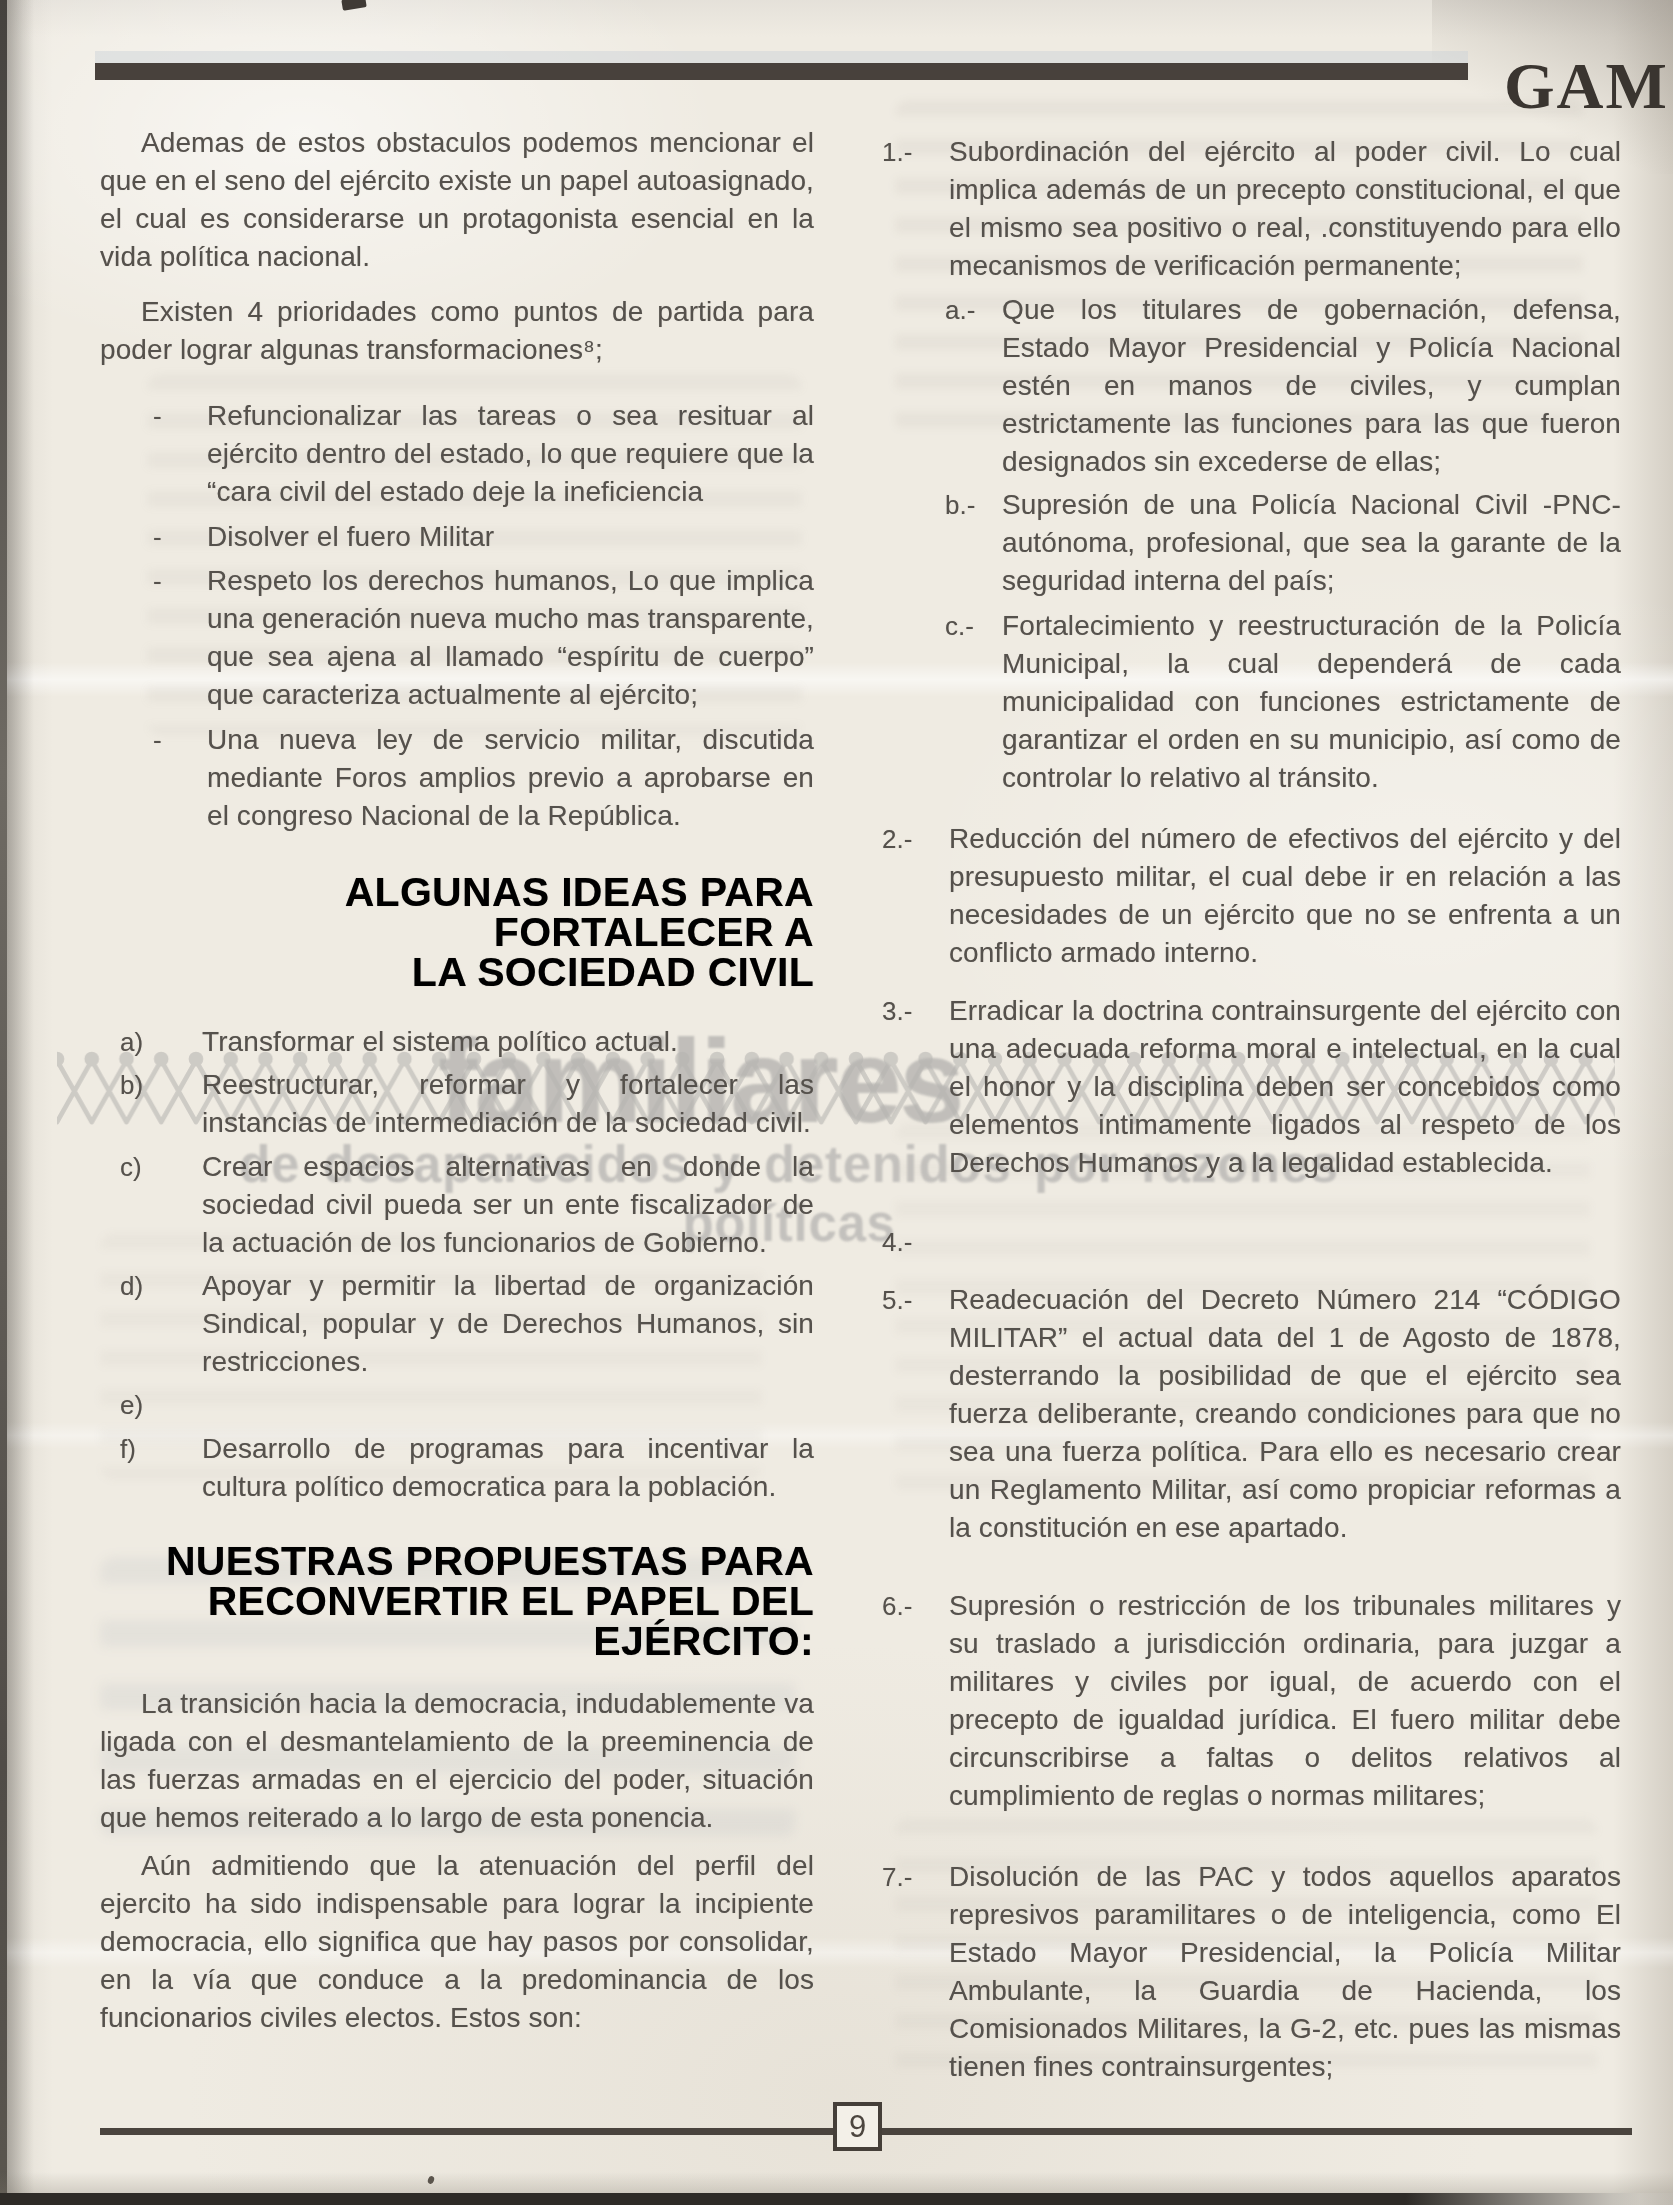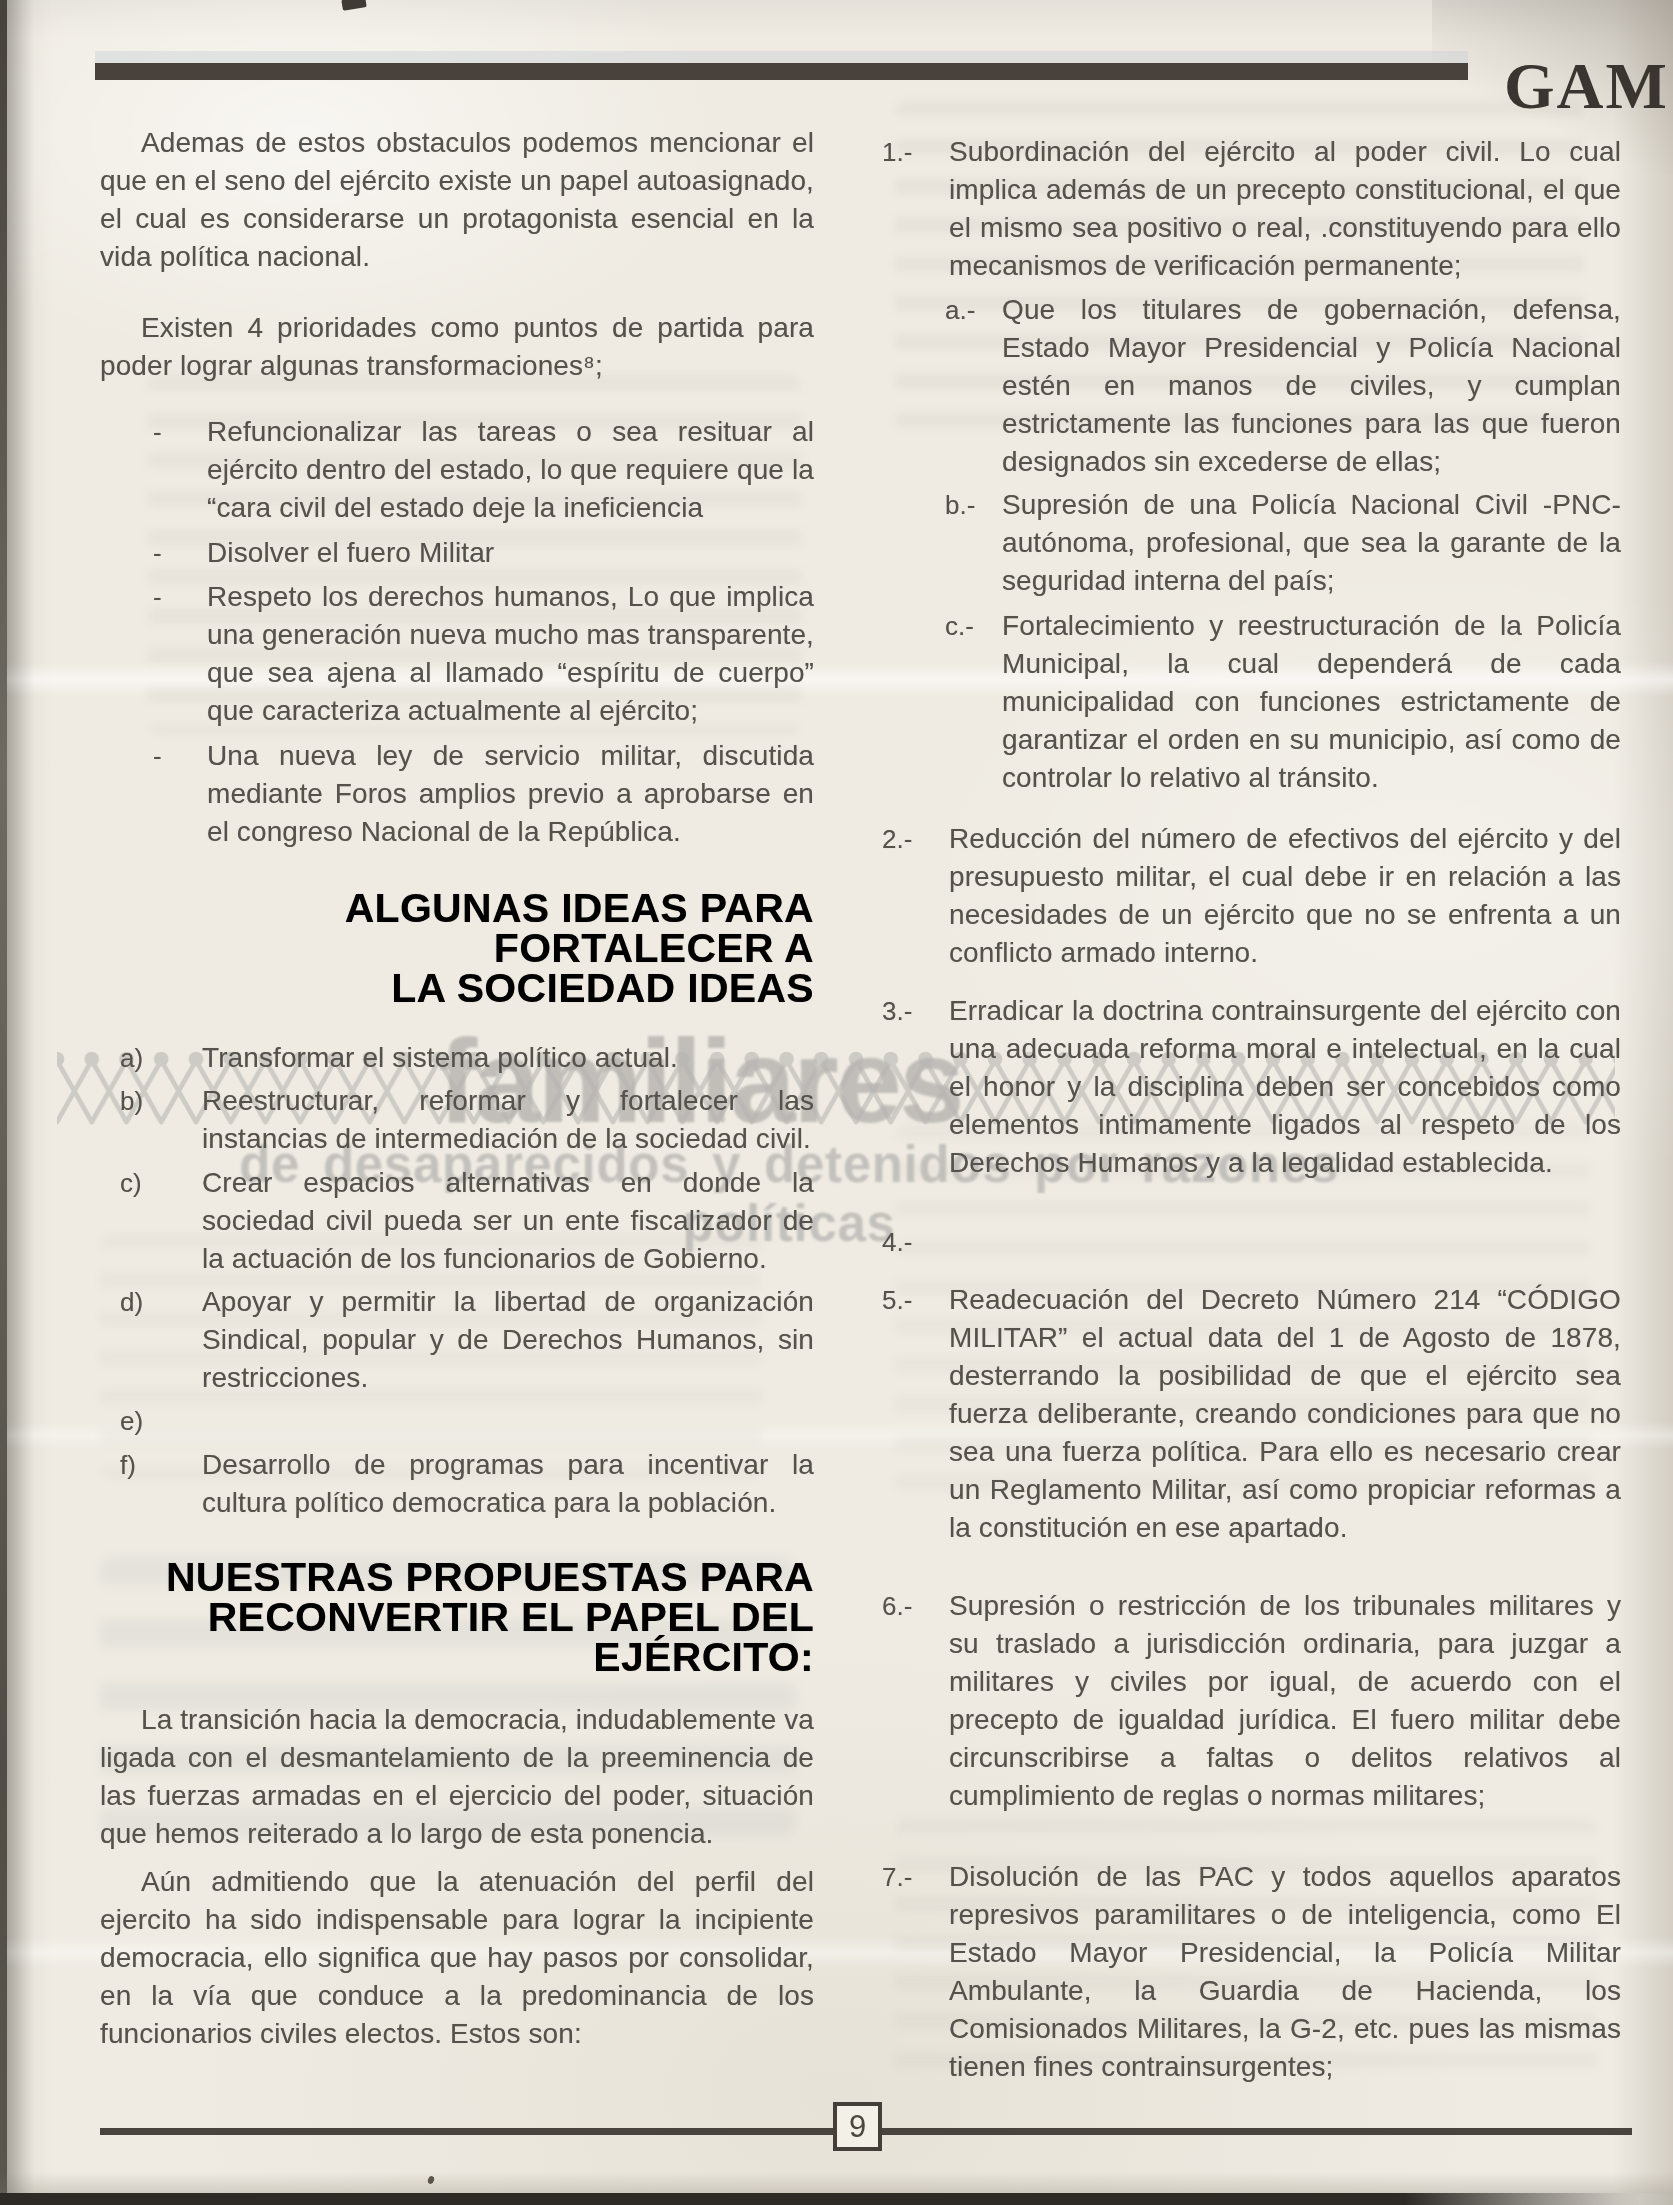--- a/index.html
+++ b/index.html
@@ -74,21 +74,21 @@
     font-size:51px; font-weight:700; letter-spacing:0.7px; word-spacing:8px;
     color:#bcbab7; opacity:.85; filter:blur(1px); }
 
   
   .col { position:absolute; z-index:2; }
   .col-left  { left:100px;  top:124px; width:714px; }
   .col-right { left:874px; top:124px; width:747px; }
   .body-txt, .tx { font-size:28px; line-height:38px; letter-spacing:0.1px;
     text-align:justify; color:#55514c; text-shadow:0 0 0.7px rgba(95,90,84,.35); }
   .indent { text-indent:41px; }
-  .mt-p2 { margin-top:33px; }
+  .mt-p2 { margin-top:17px; }
   .dlist { margin-top:28px; }
   .ditem { display:flex; margin-top:6.7px; }
   .ditem .mk { flex:0 0 107px; padding-left:53px; }
   .llist { margin-top:31px; }
   .litem { display:flex; margin-top:5.3px; }
   .litem .mk { flex:0 0 102px; padding-left:20px; }
   .mk { font-size:26px; line-height:38px; color:#55514c; text-shadow:0 0 0.7px rgba(95,90,84,.35); }
   .tx { flex:1 1 auto; }
   .heading { margin-top:37px; text-align:right; font-weight:700;
     font-size:41px; line-height:40px; letter-spacing:0.3px; color:#000000;
@@ -162,21 +162,21 @@
       <div class="tx">Respeto los derechos humanos, Lo que implica una generación nueva mucho mas transparente, que sea ajena al llamado “espíritu de cuerpo” que caracteriza actualmente al ejército;</div>
     </div>
     <div class="ditem">
       <span class="mk">-</span>
       <div class="tx">Una nueva ley de servicio militar, discutida mediante Foros amplios previo a aprobarse en el congreso Nacional de la República.</div>
     </div>
   </div>
 
   <div class="heading">
     <div>ALGUNAS IDEAS PARA FORTALECER A</div>
-    <div>LA SOCIEDAD IDEAS</div>
+    <div>LA SOCIEDAD CIVIL</div>
   </div>
 
   <div class="llist">
     <div class="litem">
       <span class="mk">a)</span>
       <div class="tx">Transformar el sistema político actual.</div>
     </div>
     <div class="litem">
       <span class="mk">b)</span>
       <div class="tx">Reestructurar, reformar y fortalecer las instancias de intermediación de la sociedad civil.</div>

